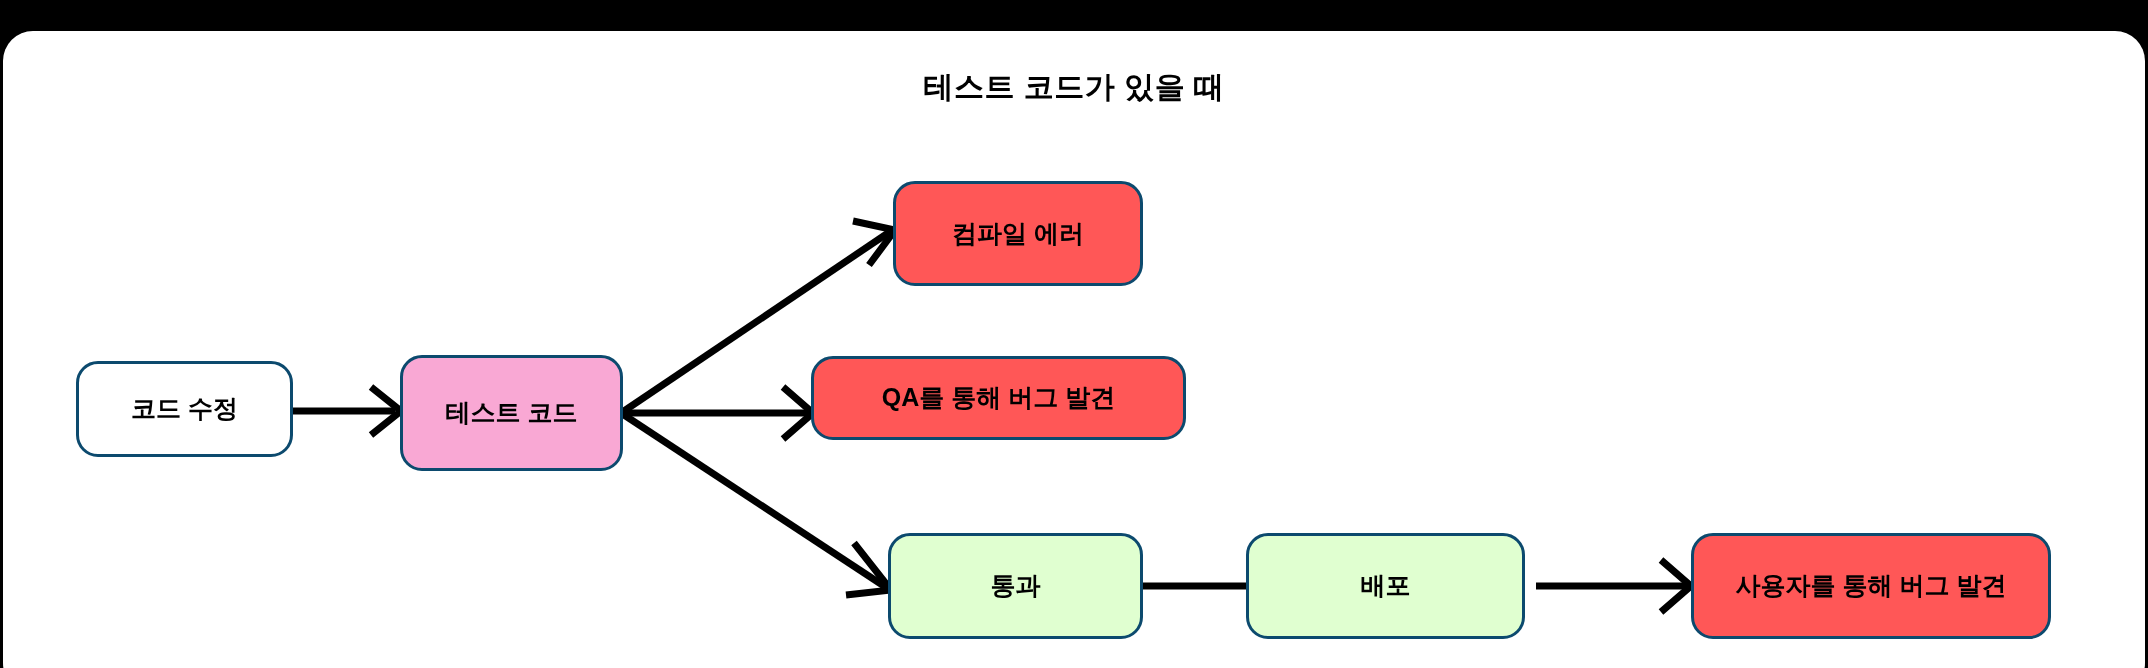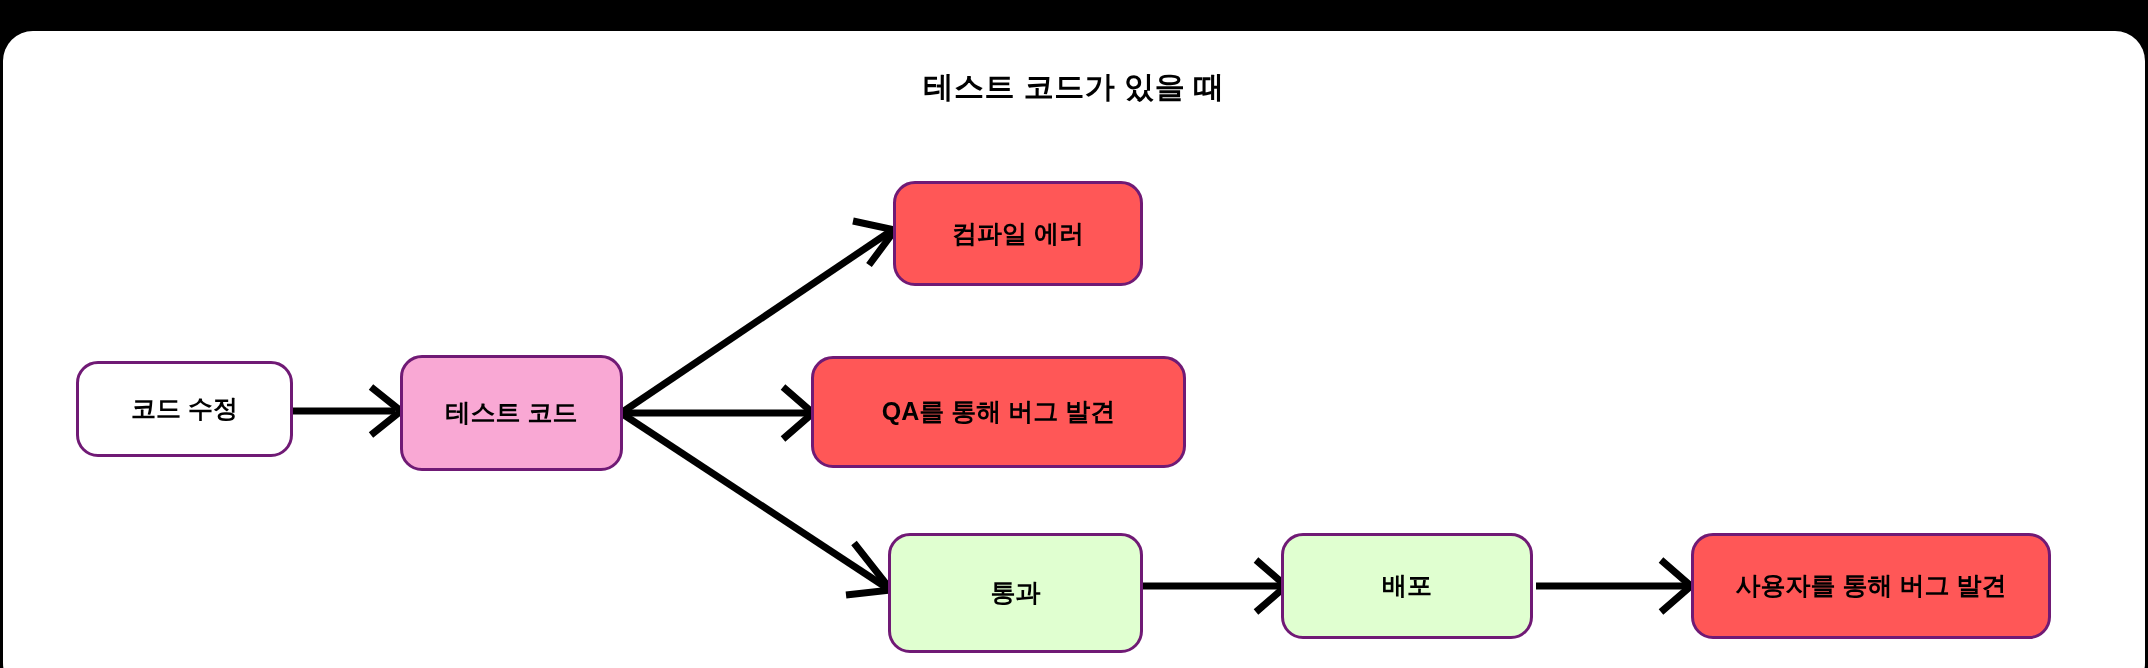--- a/index.html
+++ b/index.html
@@ -37,21 +37,21 @@
     width: 2142px;
     text-align: center;
     font-size: 30px;
     font-weight: bold;
     color: #000000;
     letter-spacing: 0.5px;
   }
   .node {
     position: absolute;
     box-sizing: border-box;
-    border: 3px solid #701a75;
+    border: 3px solid #0c4a6e;
     border-radius: 22px;
     display: flex;
     align-items: center;
     justify-content: center;
     font-size: 25px;
     font-weight: bold;
     color: #000000;
     text-align: center;
     line-height: 1.1;
     white-space: nowrap;
@@ -121,27 +121,27 @@
 
     <div class="node" style="left: 73px; top: 330px; width: 217px; height: 96px; background: rgb(255, 255, 255);">
       <span>코드 수정</span>
     </div>
     <div class="node" style="left: 397px; top: 324px; width: 223px; height: 116px; background: #f9a8d4;">
       <span>테스트 코드</span>
     </div>
     <div class="node" style="left: 890px; top: 150px; width: 250px; height: 105px; background: rgb(255, 87, 87);">
       <span>컴파일 에러</span>
     </div>
-    <div class="node" style="left: 808px; top: 325px; width: 375px; height: 112px; background: rgb(255, 87, 87);">
+    <div class="node" style="left: 808px; top: 325px; width: 375px; height: 84px; background: rgb(255, 87, 87);">
       <span>QA를 통해 버그 발견</span>
     </div>
-    <div class="node" style="left: 885px; top: 502px; width: 255px; height: 120px; background: rgb(224, 255, 208); align-items: center;">
+    <div class="node" style="left: 885px; top: 502px; width: 255px; height: 106px; background: rgb(224, 255, 208); align-items: center;">
       <span>통과</span>
     </div>
-    <div class="node" style="left: 1278px; top: 502px; width: 252px; height: 106px; background: rgb(224, 255, 208);">
+    <div class="node" style="left: 1243px; top: 502px; width: 279px; height: 106px; background: rgb(224, 255, 208);">
       <span>배포</span>
     </div>
     <div class="node" style="left: 1688px; top: 502px; width: 360px; height: 106px; background: rgb(255, 87, 87); border-radius: 22px;">
       <span>사용자를 통해 버그 발견</span>
     </div>
 
   </div>
 </div>
 
 </body></html>

